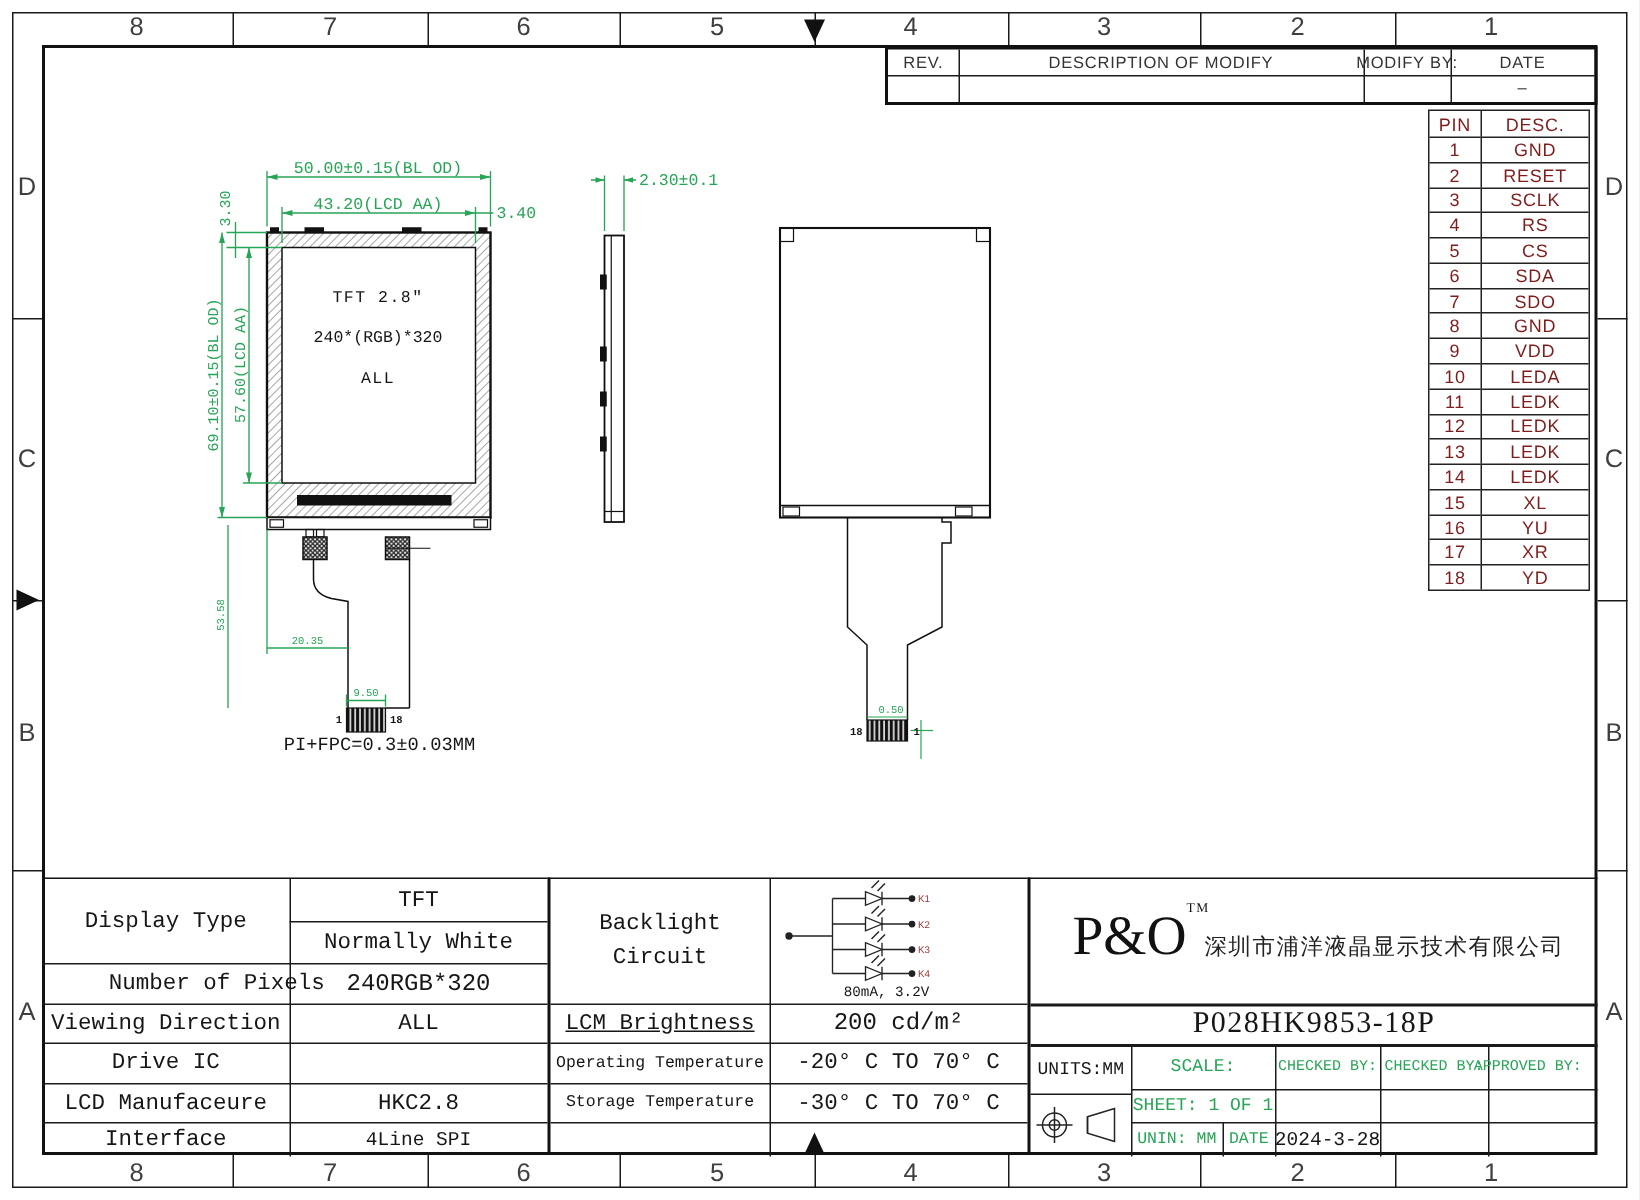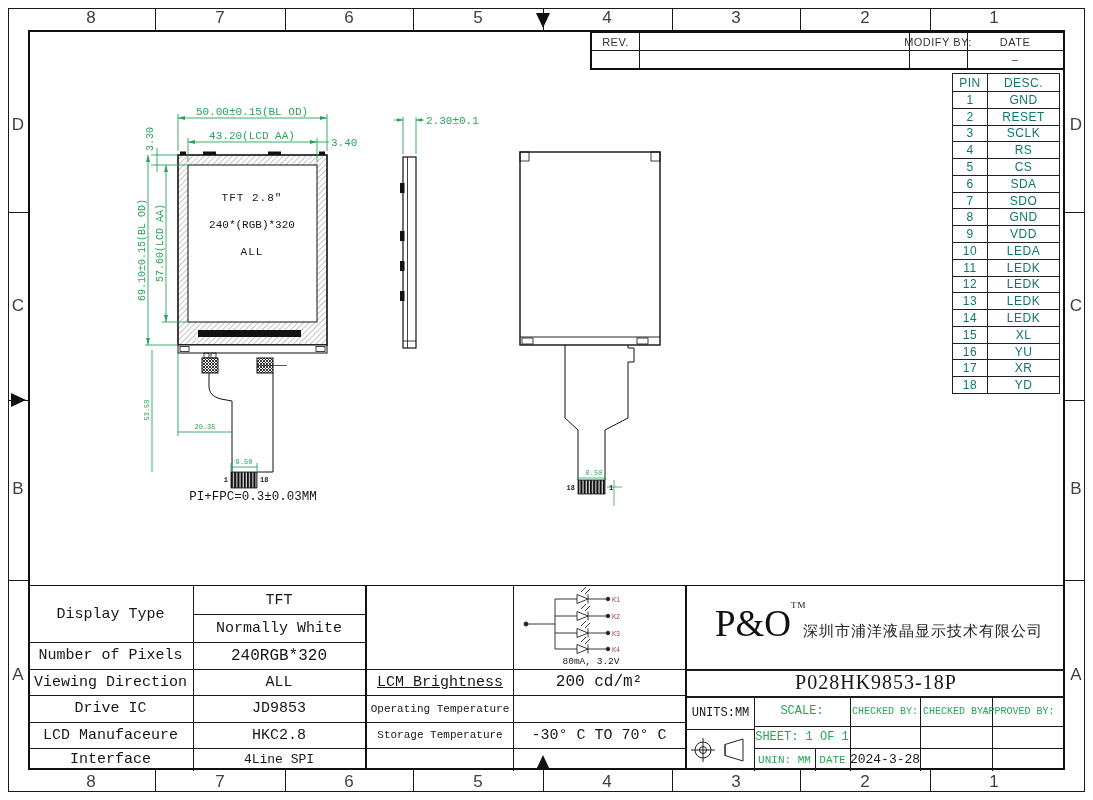--- a/index.html
+++ b/index.html
@@ -11,21 +11,21 @@
   .hln2{position:absolute;height:2px;background:#1a1a1a;}
   .cell{position:absolute;display:flex;align-items:center;justify-content:center;
         font-size:15px;color:#161616;white-space:nowrap;}
   .zlabel{position:absolute;font-family:"Liberation Sans",sans-serif;font-size:17px;
           color:#3f3f3f;width:20px;text-align:center;}
   .hdrtxt{font-family:"Liberation Sans",sans-serif;font-size:11px;color:#333;letter-spacing:.5px;}
   .pingrid{position:absolute;left:952px;top:73px;width:108px;height:321px;
            border:1.5px solid #222;box-sizing:border-box;display:grid;
            grid-template-columns:34px 1fr;grid-template-rows:17px repeat(18,1fr);}
   .pcell{display:flex;align-items:center;justify-content:center;
-         font-family:"Liberation Sans",sans-serif;font-size:12px;color:#0f766e;
+         font-family:"Liberation Sans",sans-serif;font-size:12px;color:#7f1d1d;
          border-top:1px solid #222;letter-spacing:.5px;}
   .pcell.first{border-top:none;}
   .pcell.c2{border-left:1px solid #222;}
   .green{color:#27a557;}
   .tri{position:absolute;width:0;height:0;}
 </style>
 </head>
 <body>
 
 <div class="page">
@@ -84,20 +84,21 @@
   <div class="tri" style="left:536px;top:13px;border-left:7px solid transparent;border-right:7px solid transparent;border-top:15px solid #111;"></div>
   <div class="tri" style="left:536px;top:755px;border-left:7px solid transparent;border-right:7px solid transparent;border-bottom:15px solid #111;"></div>
   <div class="tri" style="left:11px;top:393px;border-top:7px solid transparent;border-bottom:7px solid transparent;border-left:15px solid #111;"></div>
 
   <div class="abs" style="left:590px;top:31px;width:475px;height:39px;border:2px solid #111;box-sizing:border-box;">
     <div class="hln" style="left:0;top:17px;width:471px;"></div>
     <div class="vln" style="left:47px;top:0;height:35px;"></div>
     <div class="vln" style="left:317px;top:0;height:35px;"></div>
     <div class="vln" style="left:375px;top:0;height:35px;"></div>
     <div class="cell hdrtxt" style="left:0;top:0;width:47px;height:17px;">REV.</div>
+    <div class="cell hdrtxt" style="left:47px;top:0;width:270px;height:17px;">DESCRIPTION OF MODIFY</div>
     <div class="cell hdrtxt" style="left:317px;top:0;width:58px;height:17px;">MODIFY BY:</div>
     <div class="cell hdrtxt" style="left:375px;top:0;width:96px;height:17px;">DATE</div>
     <div class="cell hdrtxt" style="left:375px;top:17px;width:96px;height:18px;">–</div>
   </div>
 
   <div class="pingrid">
     <div class="pcell first">PIN</div>
     <div class="pcell first c2">DESC.</div>
     <div class="pcell">1</div>
       <div class="pcell c2">GND</div>
@@ -271,38 +272,41 @@
     <div class="vln" style="left:165px;top:0;height:185px;"></div>
     <div class="hln" style="left:165px;top:28px;width:172px;"></div>
     <div class="hln" style="left:0;top:56px;width:337px;"></div>
     <div class="hln" style="left:0;top:83px;width:337px;"></div>
     <div class="hln" style="left:0;top:109px;width:337px;"></div>
     <div class="hln" style="left:0;top:136px;width:337px;"></div>
     <div class="hln" style="left:0;top:162px;width:337px;"></div>
     <div class="cell" style="left:0;top:0;width:165px;height:56px;">Display Type</div>
     <div class="cell" style="left:165px;top:0;width:172px;height:28px;">TFT</div>
     <div class="cell" style="left:165px;top:28px;width:172px;height:28px;">Normally White</div>
-    <div class="cell" style="left:0;top:56px;width:165px;height:27px;">Number of Pixels</div>
+    <div class="cell" style="left:0;top:56px;width:165px;height:27px;padding-left:34px;">Number of Pixels</div>
     <div class="cell" style="left:165px;top:56px;width:172px;height:27px;font-size:16px;">240RGB*320</div>
     <div class="cell" style="left:0;top:83px;width:165px;height:26px;">Viewing Direction</div>
     <div class="cell" style="left:165px;top:83px;width:172px;height:26px;">ALL</div>
     <div class="cell" style="left:0;top:109px;width:165px;height:27px;">Drive IC</div>
-    <div class="cell" style="left:165px;top:109px;width:172px;height:27px;">JD9853</div>
     <div class="cell" style="left:0;top:136px;width:165px;height:26px;">LCD Manufaceure</div>
     <div class="cell" style="left:165px;top:136px;width:172px;height:26px;">HKC2.8</div>
     <div class="cell" style="left:0;top:162px;width:165px;height:23px;">Interface</div>
     <div class="cell" style="left:165px;top:162px;width:172px;height:23px;font-size:13px;">4Line SPI</div>
   </div>
 
   <div class="abs" style="left:365px;top:585px;width:320px;height:185px;border-top:1.5px solid #111;border-left:2px solid #111;box-sizing:border-box;">
     <div class="vln" style="left:146px;top:0;height:185px;"></div>
     <div class="hln" style="left:0;top:83px;width:318px;"></div>
     <div class="hln" style="left:0;top:109px;width:318px;"></div>
     <div class="hln" style="left:0;top:136px;width:318px;"></div>
     <div class="hln" style="left:0;top:162px;width:318px;"></div>
+    <div class="cell" style="left:0;top:0;width:146px;height:83px;flex-direction:column;line-height:1.5;">
+      <span>Backlight</span>
+      <span>Circuit</span>
+    </div>
     <svg class="abs" style="left:146px;top:0;" width="172" height="83" viewBox="0 0 172 83">
       <g stroke="#222" fill="none" stroke-width="0.9">
         <circle cx="13" cy="38" r="2" fill="#222"></circle>
         <line x1="13" y1="38" x2="42" y2="38"></line>
         <line x1="42" y1="13" x2="42" y2="63"></line>
         <g>
           <line x1="42" y1="13" x2="64" y2="13"></line>
             <polygon points="64,8.5 64,17.5 75,13"></polygon>
             <line x1="75" y1="8.5" x2="75" y2="17.5"></line>
           <line x1="68" y1="6" x2="73" y2="1"></line>
@@ -342,20 +346,21 @@
         <text x="99" y="15.5">K1</text>
         <text x="99" y="32.5">K2</text>
         <text x="99" y="49.5">K3</text>
         <text x="99" y="65.5">K4</text>
       </g>
       <text x="78" y="78" text-anchor="middle" font-size="9.5" fill="#161616" font-family="Liberation Mono, DejaVu Sans Mono, monospace">80mA, 3.2V</text>
     </svg>
     <div class="cell" style="left:0;top:83px;width:146px;height:26px;text-decoration:underline;">LCM Brightness</div>
     <div class="cell" style="left:146px;top:83px;width:172px;height:26px;font-size:16px;">200 cd/m²</div>
     <div class="cell" style="left:0;top:109px;width:146px;height:27px;font-size:11px;">Operating Temperature</div>
+    <div class="cell" style="left:146px;top:109px;width:172px;height:27px;font-size:15px;">-20° C TO 70° C</div>
     <div class="cell" style="left:0;top:136px;width:146px;height:26px;font-size:11px;">Storage Temperature</div>
     <div class="cell" style="left:146px;top:136px;width:172px;height:26px;font-size:15px;">-30° C TO 70° C</div>
   </div>
 
   <div class="abs" style="left:685px;top:585px;width:380px;height:185px;border-top:1.5px solid #111;border-left:2px solid #111;box-sizing:border-box;">
 
     <div class="abs" style="left:28px;top:14px;font-family:'Liberation Serif','DejaVu Serif',serif;font-size:37px;color:#111;">
       <span>P&amp;O</span><sup style="font-size:9px;vertical-align:28px;letter-spacing:1px;">TM</sup>
     </div>
     <div class="abs" style="left:116px;top:36px;font-size:15px;color:#222;letter-spacing:1px;">深圳市浦洋液晶显示技术有限公司</div>

